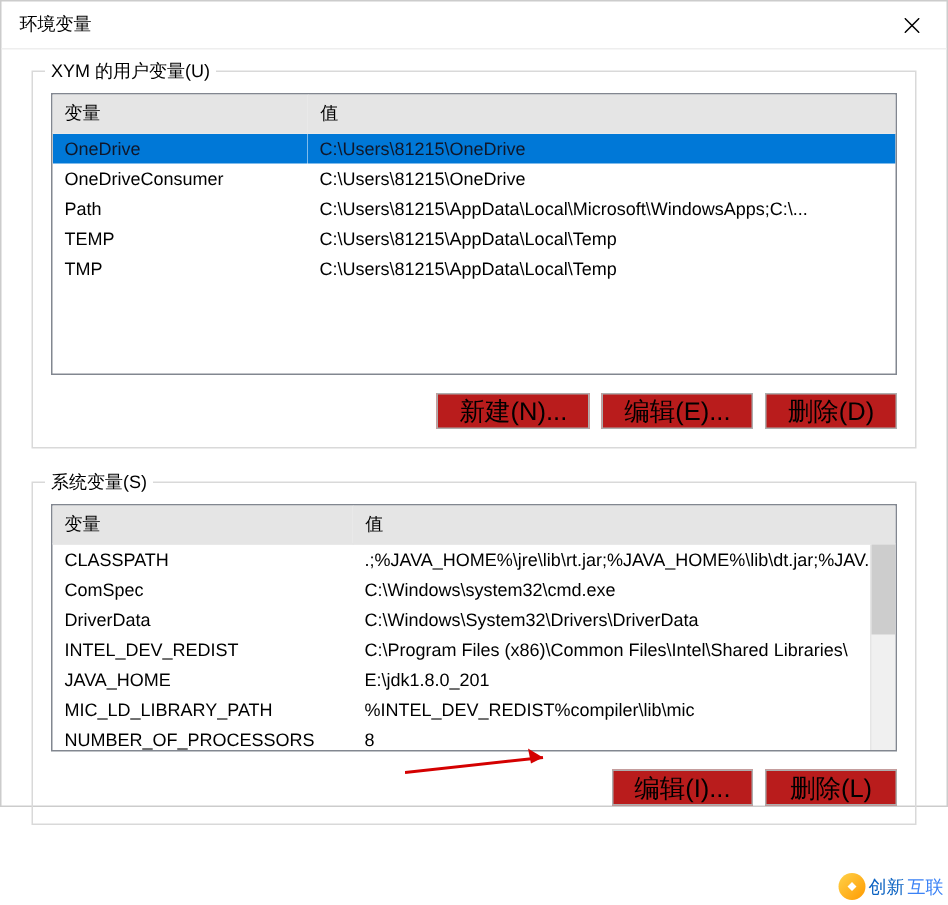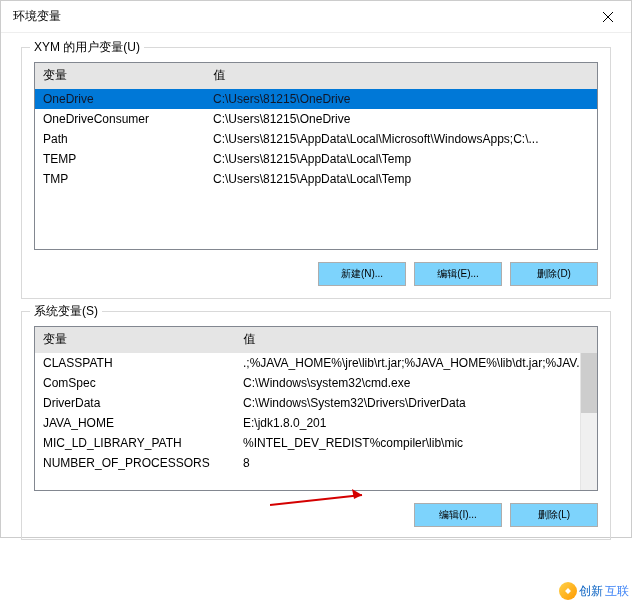--- a/index.html
+++ b/index.html
@@ -1,33 +1,33 @@
 <!DOCTYPE html>
 <html><head>
   <meta charset="utf-8">
   <style>
     * { box-sizing: border-box; margin: 0; padding: 0; font-family: "Microsoft YaHei", "Segoe UI", sans-serif; font-size: 12px; }
     body { background: #fff; width: 632px; height: 603px; overflow: hidden; position: relative; }
     .window { width: 632px; height: 538px; background: #fff; border: 1px solid #ccc; display: flex; flex-direction: column; }
     .titlebar { height: 32px; display: flex; align-items: center; justify-content: space-between; padding: 0 0 0 12px; border-bottom: 1px solid #eee; }
     .title-text { font-size: 12px; }
     .close-btn { width: 46px; height: 32px; display: flex; align-items: center; justify-content: center; cursor: pointer; }
-    .content { flex: 1; padding: 14px 20px 8px 20px; display: flex; flex-direction: column; gap: 12px; }
+    .content { flex: 1; padding: 14px 20px 8px 20px; display: flex; flex-direction: column; gap: 22px; }
     .group { border: 1px solid #d9d9d9; padding: 14px 12px 12px 12px; position: relative; }
     .group-label { position: absolute; top: -9px; left: 8px; background: #fff; padding: 0 4px; font-size: 12px; }
     .table-wrap { border: 1px solid #828790; background: #fff; height: 188px; overflow: hidden; position: relative; }
     .table-wrap.sys { height: 165px; }
     .env-table { width: 100%; border-collapse: collapse; table-layout: fixed; }
     .env-table th { text-align: left; font-weight: normal; padding: 4px 8px; border-bottom: 1px solid #e5e5e5; border-right: 1px solid #e5e5e5; background: #e5e5e5; }
     .env-table th:last-child { border-right: none; }
     .env-table td { padding: 3px 8px; white-space: nowrap; overflow: hidden; text-overflow: ellipsis; }
     .env-table tr.selected td { background: #0078d7; color: #0f172a; }
     .env-table col.c1 { width: 170px; }
     .btn-row { display: flex; justify-content: flex-end; gap: 8px; margin-top: 12px; }
-    .btn { min-width: 88px; height: 24px; border: 1px solid #adadad; background: #7dd3fc; cursor: pointer; padding: 0 14px; font-size: 10px; display: flex; align-items: center; justify-content: center; }
+    .btn { min-width: 88px; height: 24px; border: 1px solid #adadad; background: #b91c1c; cursor: pointer; padding: 0 14px; font-size: 17px; display: flex; align-items: center; justify-content: center; }
     .scrollbar { position: absolute; right: 0; top: 26px; bottom: 0; width: 17px; background: #f0f0f0; border-left: 1px solid #e5e5e5; }
     .scroll-thumb { background: #cdcdcd; width: 100%; height: 60px; margin-top: 0; }
     .arrow-svg { position: absolute; left: 236px; bottom: 16px; pointer-events: none; }
     .watermark { position: absolute; right: 3px; bottom: 3px; display: flex; align-items: center; gap: 2px; font-size: 13px; font-weight: normal; }
     .wm-orb { width: 18px; height: 18px; border-radius: 50%; background: linear-gradient(135deg,#ffd24a,#ff9a00); display:flex;align-items:center;justify-content:center; }
     .wm-text1 { color:#0a62c2; }
     .wm-text2 { color:#3b82f6; }
   </style>
 </head>
 <body>
@@ -110,20 +110,24 @@
               </tr>
               <tr>
                 <td>ComSpec</td>
                 <td>C:\Windows\system32\cmd.exe</td>
               </tr>
               <tr>
                 <td>DriverData</td>
                 <td>C:\Windows\System32\Drivers\DriverData</td>
               </tr>
               <tr>
+                <td>INTEL_DEV_REDIST</td>
+                <td>C:\Program Files (x86)\Common Files\Intel\Shared Libraries\</td>
+              </tr>
+              <tr>
                 <td>JAVA_HOME</td>
                 <td>E:\jdk1.8.0_201</td>
               </tr>
               <tr>
                 <td>MIC_LD_LIBRARY_PATH</td>
                 <td>%INTEL_DEV_REDIST%compiler\lib\mic</td>
               </tr>
               <tr>
                 <td>NUMBER_OF_PROCESSORS</td>
                 <td>8</td>

